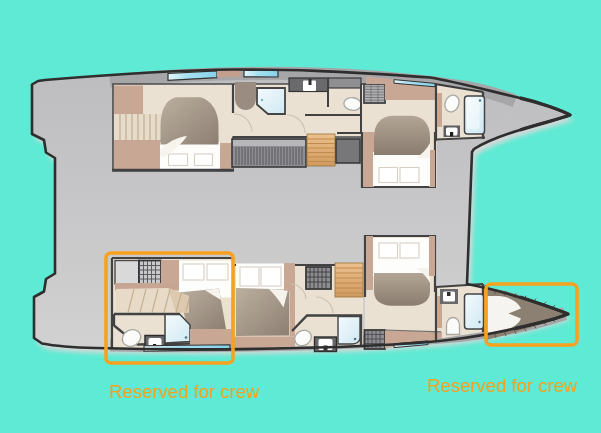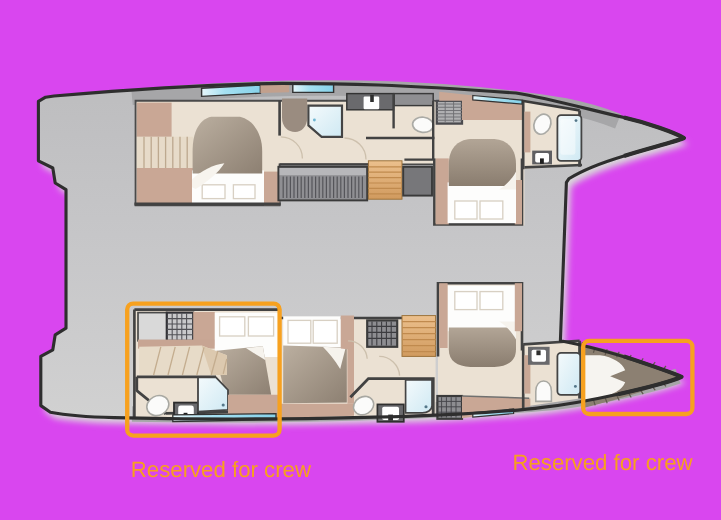--- a/index.html
+++ b/index.html
@@ -1,16 +1,16 @@
 <!DOCTYPE html>
 <html><head>
 <meta charset="utf-8">
 <style>
 html,body{margin:0;padding:0;background:#ffffff;}
-#stage{width:601px;height:433px;position:relative;background:#d946ef;overflow:hidden;}
+#stage{width:601px;height:433px;position:relative;background:#5eead4;overflow:hidden;}
 svg{display:block;}
 .lbl{font-family:"Liberation Sans", sans-serif;font-size:18.5px;fill:#f7a01d;}
 </style>
 </head>
 <body>
 <div id="stage">
 <svg width="601" height="433" viewBox="0 0 601 433" xmlns="http://www.w3.org/2000/svg">
 <defs>
 <linearGradient id="deckG" x1="0" y1="0" x2="0" y2="1">
 <stop offset="0" stop-color="#bdbdbf"></stop>

